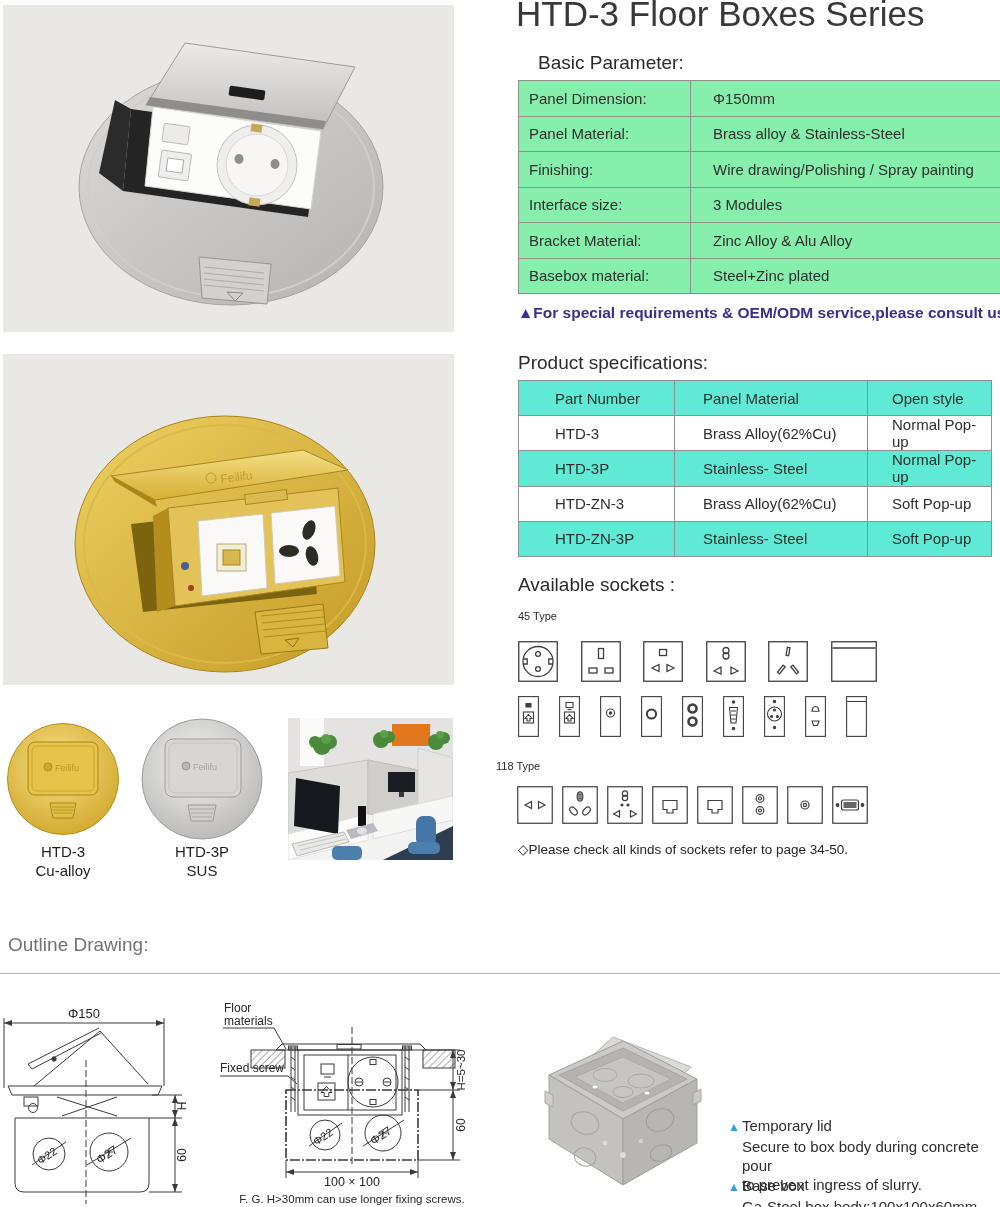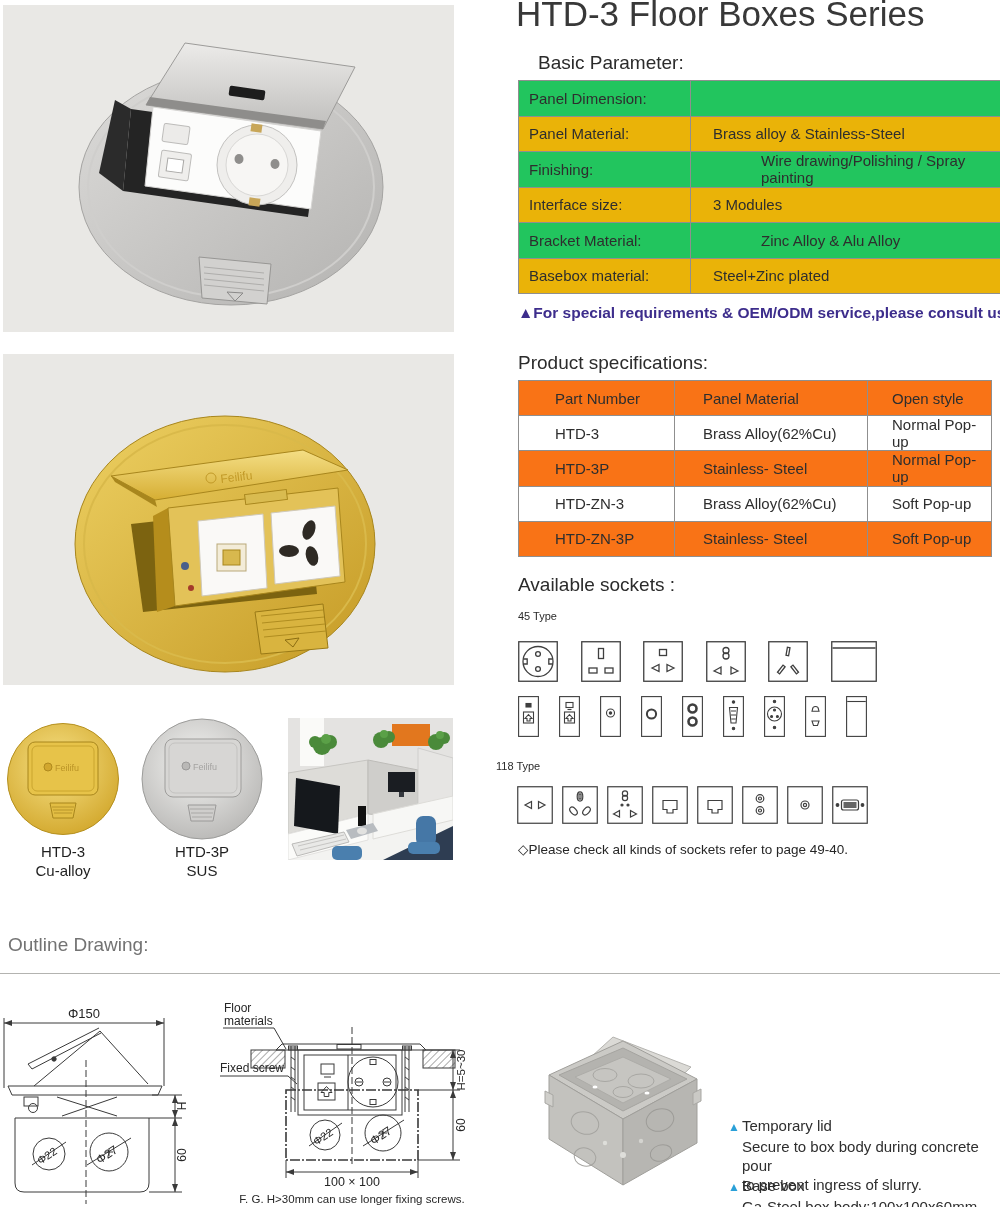--- a/index.html
+++ b/index.html
@@ -4,29 +4,29 @@
 <style>
   html,body{margin:0;padding:0;background:#fff;}
   .page{position:relative;width:1000px;height:1207px;background:#ffffff;
         font-family:"Liberation Sans",sans-serif;color:#2e2e2e;overflow:hidden;}
   .abs{position:absolute;}
   .photo{background:#e9e8e5;}
   .title{left:516px;top:-6px;font-size:35px;font-weight:500;color:#383838;white-space:nowrap;}
   .sech{font-size:19px;color:#2b2b2b;}
   
   .btable{left:518px;top:80px;width:482px;border-left:1px solid #8f8f8f;border-bottom:1px solid #8f8f8f;box-sizing:border-box;}
-  .brow{display:flex;height:34.5px;border-top:1px solid #8f8f8f;background:#eab308;}
-  .brow.blue{background:#22c55e;gap:48px;}
+  .brow{display:flex;height:34.5px;border-top:1px solid #8f8f8f;background:#86efac;}
+  .brow.blue{background:#86efac;}
   .bl{width:172px;border-right:1px solid #8f8f8f;display:flex;align-items:center;padding-left:10px;font-size:15px;box-sizing:border-box;}
   .bv{flex:1;display:flex;align-items:center;padding-left:22px;font-size:15px;}
   .notice{left:518px;top:304px;width:482px;font-size:15.5px;font-weight:bold;color:#3d2d8c;white-space:nowrap;}
   
   .stable{left:518px;top:380px;width:474px;border-left:1px solid #8f8f8f;border-right:1px solid #8f8f8f;border-bottom:1px solid #8f8f8f;box-sizing:border-box;}
   .srow{display:flex;height:34.2px;border-top:1px solid #8f8f8f;background:#fff;}
-  .srow.blue{background:#f97316;}
+  .srow.blue{background:#5eead4;}
   .sc{display:flex;align-items:center;font-size:15px;box-sizing:border-box;}
   .sc1{width:156px;padding-left:36px;border-right:1px solid #8f8f8f;}
   .sc2{width:193px;padding-left:28px;border-right:1px solid #8f8f8f;}
   .sc3{flex:1;padding-left:24px;}
   .type{font-size:11px;color:#2b2b2b;}
   .iconrow{display:flex;align-items:flex-start;}
   .socknote{left:518px;top:841px;font-size:13.5px;color:#262626;}
   .plabel{text-align:center;font-size:15px;line-height:19px;color:#1f1f1f;}
   .outh{left:8px;top:934px;font-size:19px;color:#737373;}
   .hline{left:0;top:973px;width:1000px;height:0;border-top:1px solid #b3b3b0;}
@@ -213,20 +213,21 @@
     </svg>
   </div>
 
   <div class="abs title">HTD-3 Floor Boxes Series</div>
 
   <div class="abs sech" style="left:538px;top:52px;">Basic Parameter:</div>
 
   <div class="abs btable">
     <div class="brow blue">
         <div class="bl">Panel Dimension:</div>
+        <div class="bv">Φ150mm</div>
       </div>
     <div class="brow">
         <div class="bl">Panel Material:</div>
         <div class="bv">Brass alloy &amp; Stainless-Steel</div>
       </div>
     <div class="brow blue">
         <div class="bl">Finishing:</div>
         <div class="bv">Wire drawing/Polishing / Spray painting</div>
       </div>
     <div class="brow">
@@ -418,21 +419,21 @@
     </svg>
     <svg width="36" height="38" viewBox="0 0 36 38" fill="none" stroke="#3f3f3f" stroke-width="1.2">
       <rect x="0.75" y="0.75" width="34.5" height="36.5"></rect>
       <circle cx="5.5" cy="19" r="1.3" fill="#3f3f3f"></circle>
         <circle cx="30.5" cy="19" r="1.3" fill="#3f3f3f"></circle>
       <rect x="9.5" y="14" width="17" height="10" rx="2"></rect>
       <rect x="11.5" y="16" width="13" height="6" fill="#666666" stroke="none"></rect>
     </svg>
   </div>
 
-  <div class="abs socknote">◇Please  check all kinds of sockets refer to page 49-40.</div>
+  <div class="abs socknote">◇Please  check all kinds of sockets refer to page 34-50.</div>
 
   <div class="abs outh">Outline Drawing:</div>
   <div class="abs hline"></div>
 
   <div class="abs" style="left:2px;top:1002px;width:190px;height:205px;">
     <svg width="190" height="205" viewBox="0 0 190 205" fill="none" stroke="#3a3a3a" stroke-width="1">
       <defs>
         <marker id="d1e" markerWidth="9" markerHeight="6" refX="8" refY="3" orient="auto" markerUnits="userSpaceOnUse">
             <path d="M0,0 L8,3 L0,6 z" fill="#3a3a3a" stroke="none"></path>
           </marker>

